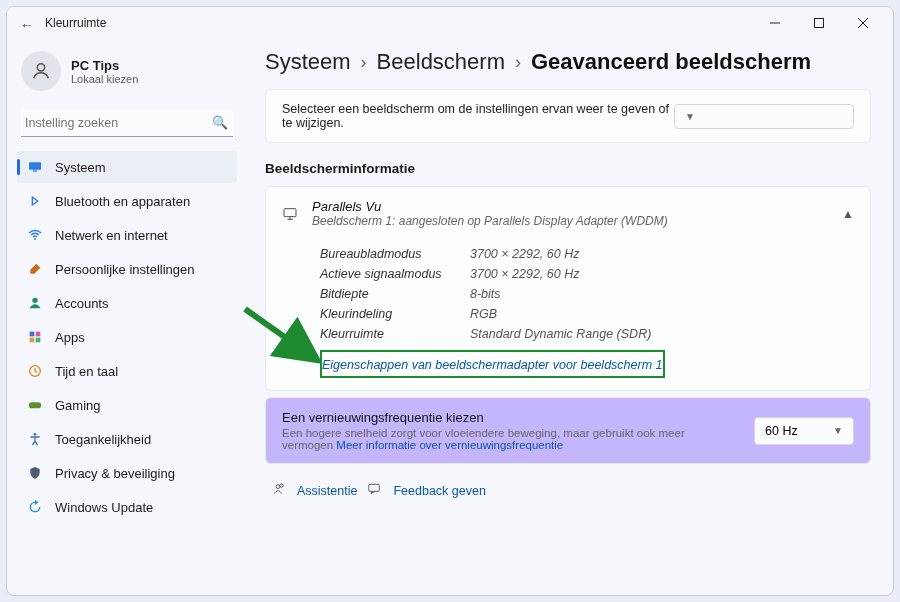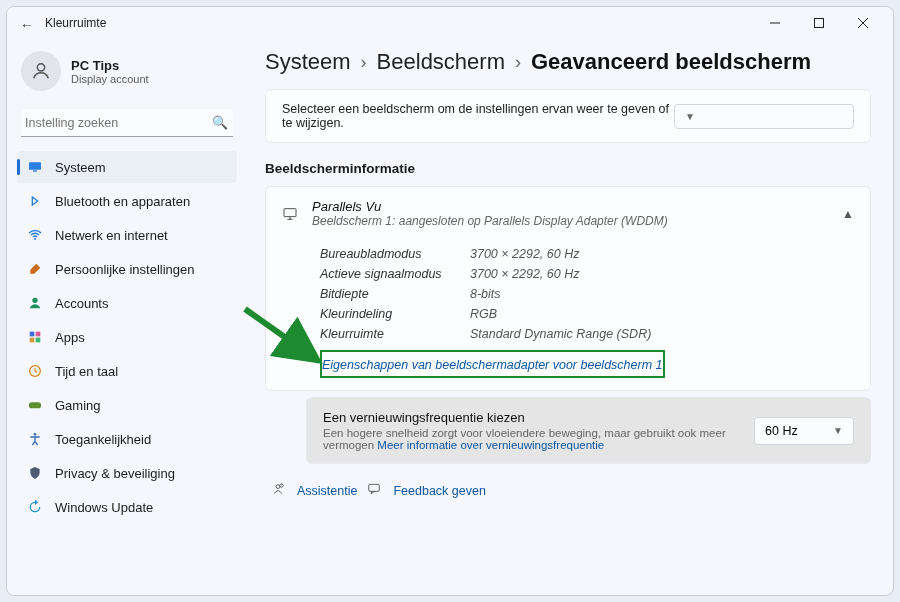--- a/index.html
+++ b/index.html
@@ -36,21 +36,21 @@
   .cardhead { display: flex; align-items: center; padding: 12px 16px; gap: 14px; }
   .cardhead .t1 { font-size: 13px; color: #111; }
   .cardhead .t2 { font-size: 12px; color: #666; }
   .cardhead .chev { margin-left: auto; color: #555; font-size: 12px; }
   .props { padding: 4px 16px 12px 54px; }
   .proprow { display: flex; font-size: 12.5px; color: #222; padding: 3px 0; }
   .proprow .k { width: 150px; color: #333; }
   .proprow .v { color: #555; }
   .linkbox { display: inline-block; margin-top: 6px; border: 2px solid #1e8a2f; padding: 3px 0; }
   .linkbox a { color: #0b57a4; font-size: 12.5px; text-decoration: none; }
-  .refresh { background: #e5e5e5; border: 1px solid #e5e8ef; border-radius: 6px; padding: 12px 16px; display: flex; align-items: center; gap: 16px; margin-bottom: 18px; margin-left: 41px; }
+  .refresh { background: #c4b5fd; border: 1px solid #e5e8ef; border-radius: 6px; padding: 12px 16px; display: flex; align-items: center; gap: 16px; margin-bottom: 18px; }
   .refresh .txts { flex: 1; }
   .refresh .h { font-size: 13px; color: #111; margin-bottom: 2px; }
   .refresh .d { font-size: 11.5px; color: #666; }
   .refresh .d a { color: #0b57a4; text-decoration: none; }
   .footlinks { display: flex; gap: 10px; padding-left: 6px; }
   .footlink { display: flex; align-items: center; gap: 10px; font-size: 12.5px; color: #0b57a4; cursor: pointer; }
   .footlink .fi { color: #444; width: 16px; }
   
   .arrow { position: absolute; left: 232px; top: 296px; pointer-events: none; }
 </style>
@@ -87,21 +87,21 @@
     <div class="sidebar">
       <div class="userrow">
         <div class="avatar">
           <svg viewBox="0 0 24 24">
               <circle cx="12" cy="8" r="4" fill="none" stroke="#555" stroke-width="1.6"></circle>
               <path d="M4 20c1.5-4 5-6 8-6s6.5 2 8 6" fill="none" stroke="#555" stroke-width="1.6"></path>
             </svg>
         </div>
         <div>
           <div class="name">PC Tips</div>
-          <div class="sub">Display account</div>
+          <div class="sub">Lokaal kiezen</div>
         </div>
       </div>
 
       <div class="search">
         <input placeholder="Instelling zoeken" style="">
         <span style="color:#555;font-size:13px">🔍</span>
       </div>
 
       <div class="nav" id="nav">
           <div class="navitem active">

